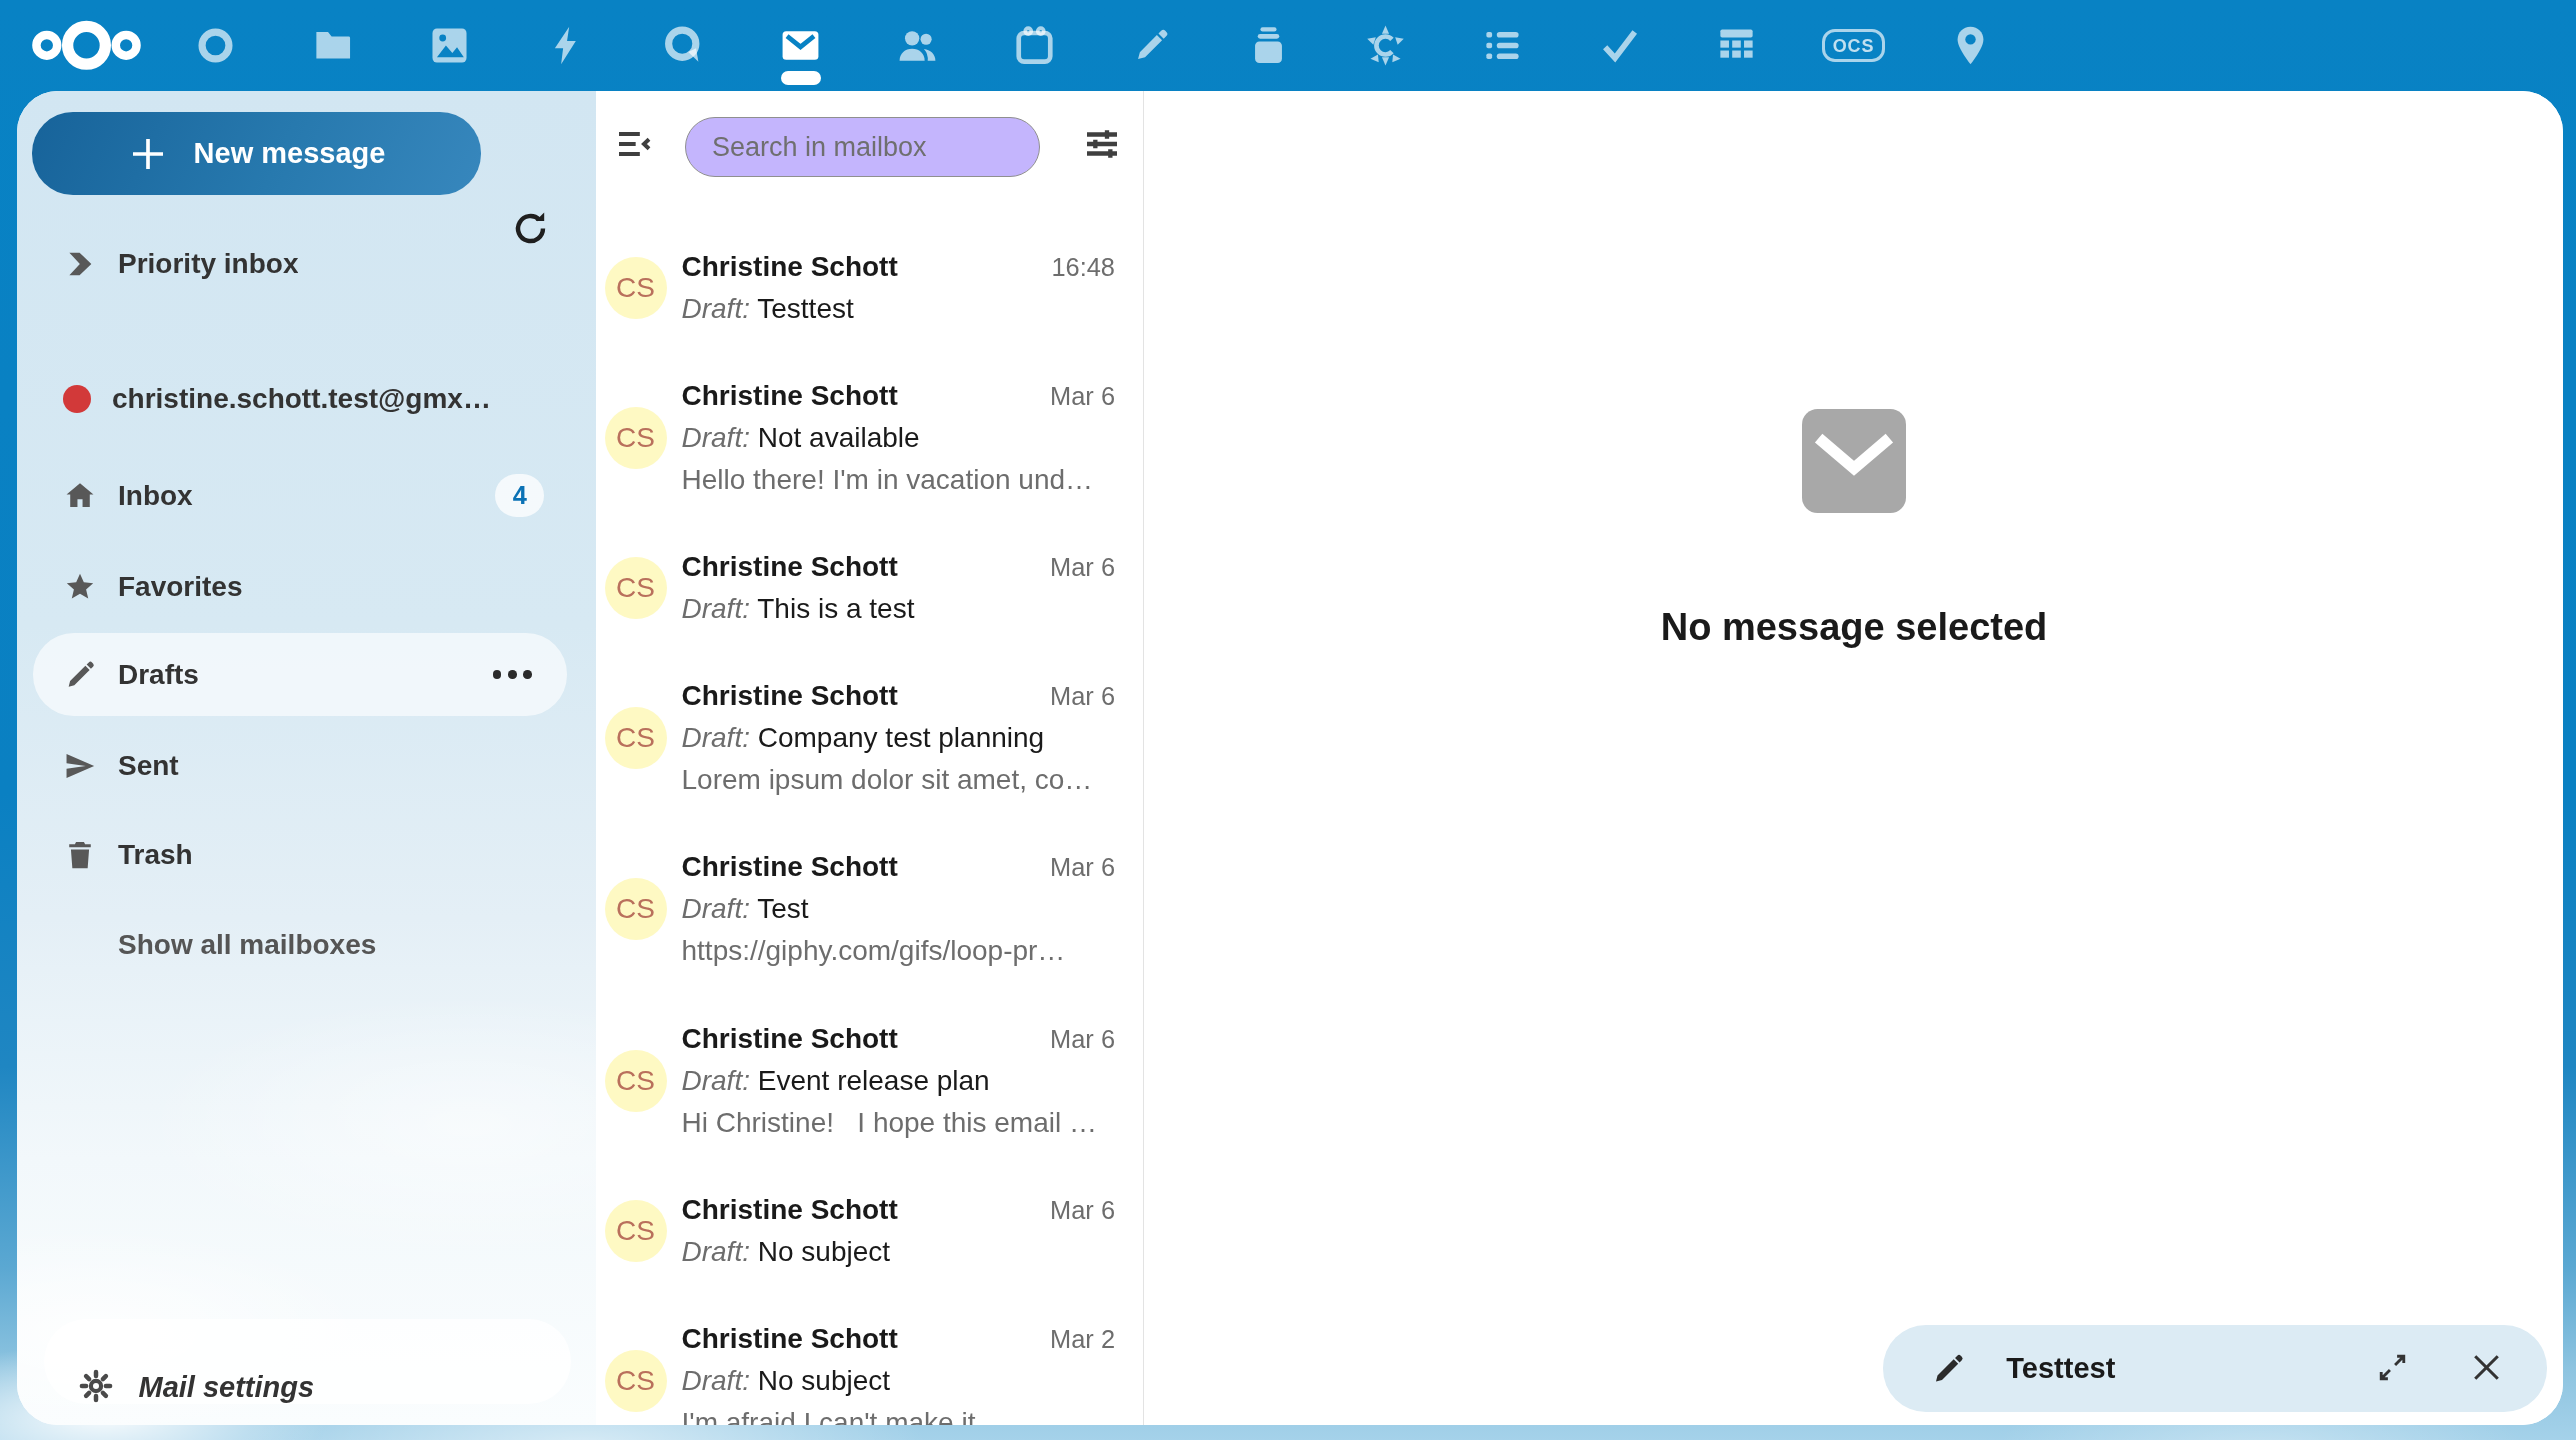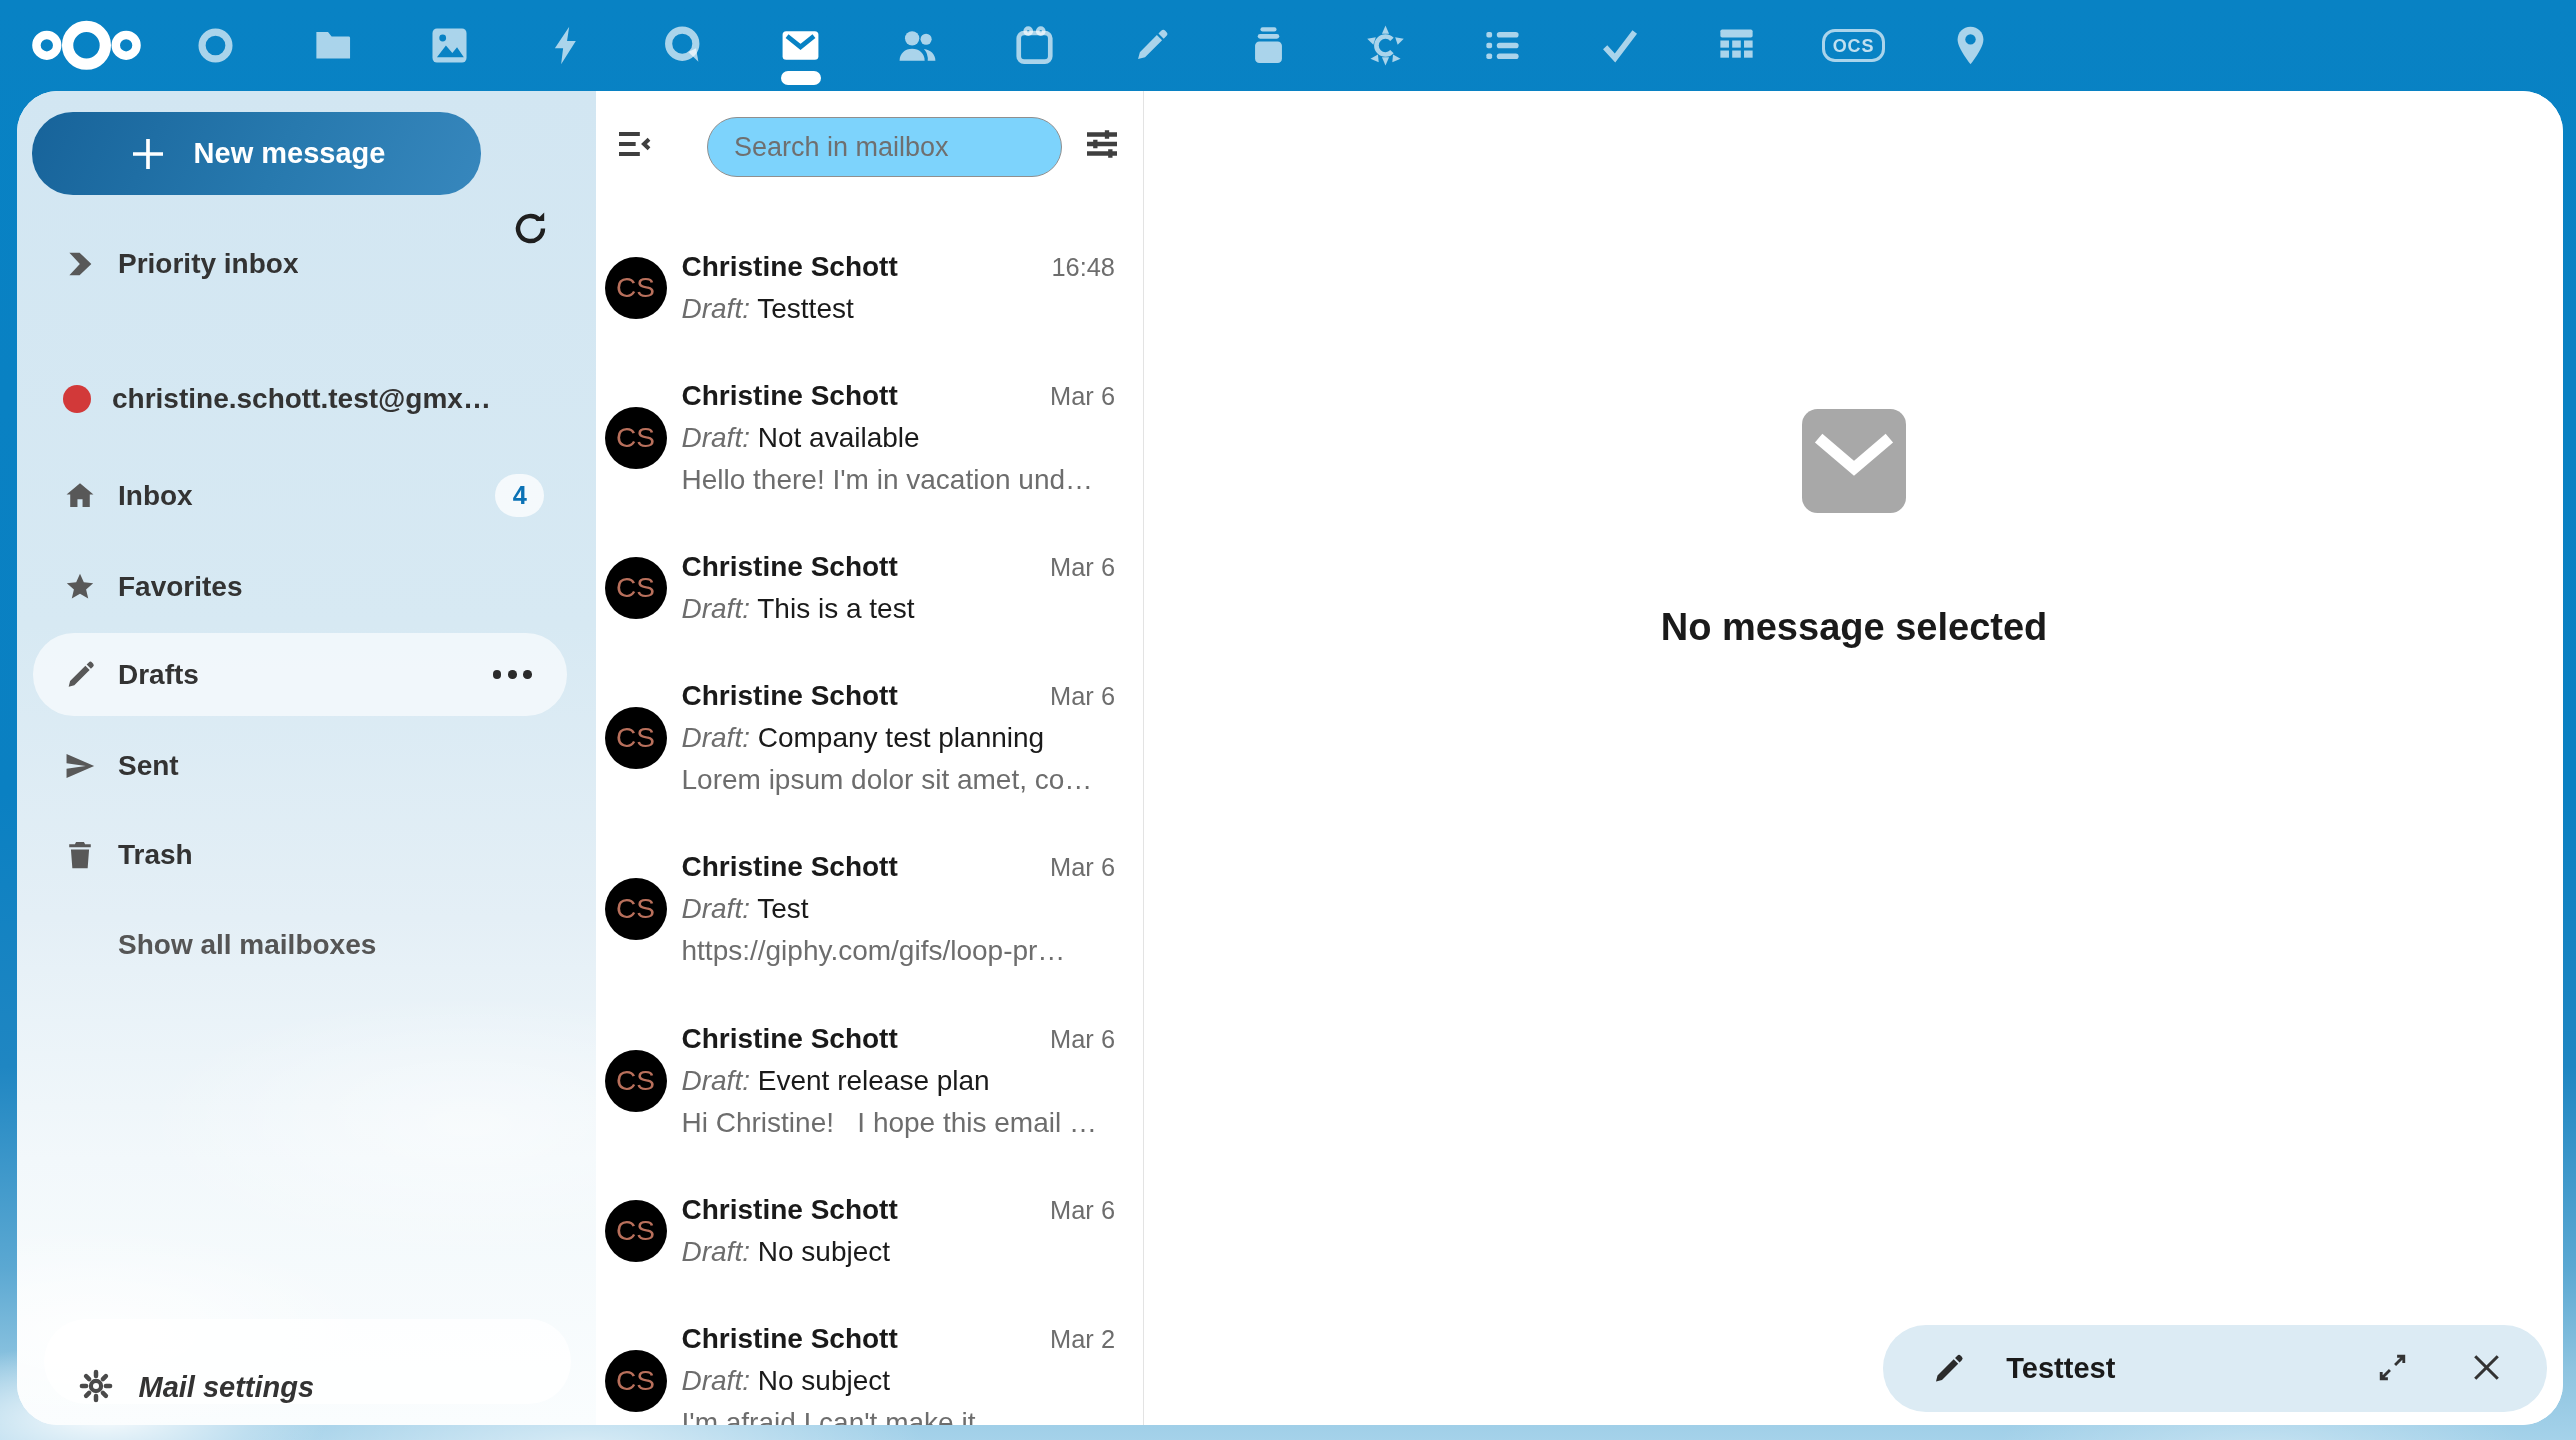--- a/index.html
+++ b/index.html
@@ -72,31 +72,31 @@
   .mail-settings svg { width:36px; height:36px; margin-left:34px; color:#4a4a4a; }
   .mail-settings span { margin-left:24.5px; font-size:29px; font-weight:bold; color:#333; }
 
   
   .list-pane { position:absolute; left:579px; top:0; width:548px; height:100%;
                background:#fff; border-right:0.9px solid #e3e3e3; }
   .lp-header { position:absolute; left:0; top:0; width:100%; height:132px; }
   .collapse-btn { position:absolute; left:13px; top:30px; width:49px; height:49px; background:none; border:none;
                   cursor:pointer; color:#3f3f3f; }
   .collapse-btn svg { width:40px; height:40px; }
-  .search-input { position:absolute; left:111px; top:26px; width:355px; height:60px;
+  .search-input { position:absolute; left:89px; top:26px; width:355px; height:60px;
                   border:1.9px solid #8f8f8f; border-radius:30px; font-size:27px; color:#333;
-                  padding:0 26px; outline:none; font-family:"Liberation Sans",sans-serif; background:#7dd3fc; }
+                  padding:0 26px; outline:none; font-family:"Liberation Sans",sans-serif; background:#c4b5fd; }
   .search-input::placeholder { color:#6f6f6f; }
   .filter-btn { position:absolute; left:481px; top:30px; width:49px; height:49px; background:none; border:none;
                 cursor:pointer; color:#3f3f3f; }
   .filter-btn svg { width:40px; height:40px; }
 
   .messages { position:absolute; left:0; top:132px; width:100%; height:1202px; overflow:hidden; }
   .msg { display:flex; align-items:center; gap:15px; padding:22.6px 28px 22.6px 8.5px; cursor:pointer; }
-  .avatar { flex:none; width:62px; height:62px; border-radius:50%; background:#000000; color:#b9705c;
+  .avatar { flex:none; width:62px; height:62px; border-radius:50%; background:#fef9c3; color:#b9705c;
             font-size:28px; display:flex; align-items:center; justify-content:center; }
   .msg-body { flex:1; min-width:0; }
   .l1 { display:flex; justify-content:space-between; align-items:baseline; line-height:42px; }
   .sender { font-weight:bold; font-size:28px; color:#1a1a1a; white-space:nowrap; }
   .time { font-size:25.4px; color:#6d6d6d; white-space:nowrap;margin-left:36px; }
   .l2 { line-height:42px; font-size:28px; white-space:nowrap; overflow:hidden; }
   .draft { font-style:italic; color:#6d6d6d; }
   .subj { color:#1a1a1a; }
   .l3 { line-height:42px; font-size:28px; color:#6d6d6d; white-space:nowrap; overflow:hidden; }
 

